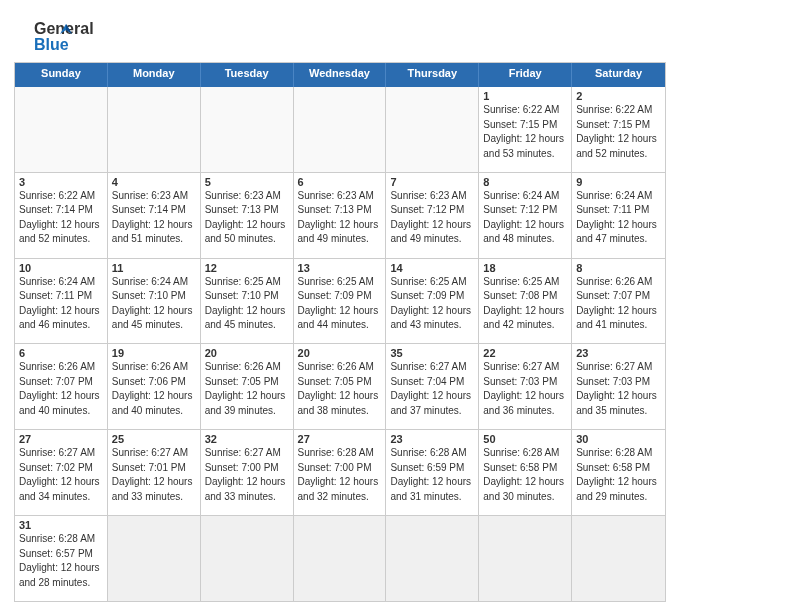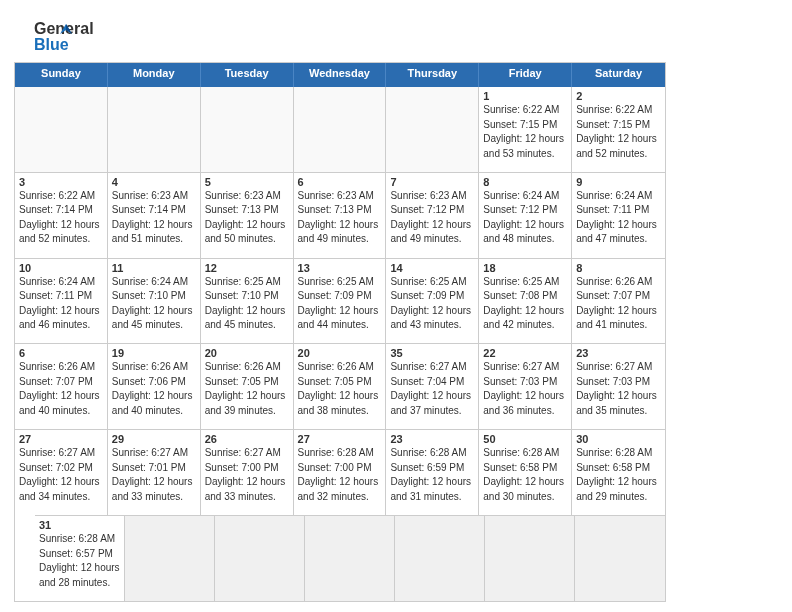--- a/index.html
+++ b/index.html
@@ -307,28 +307,28 @@
         </div>
         <div class="cal-row">
           <div class="cal-cell">
             <span class="day-num">27</span>
             <div class="sun-info" style="white-space: pre-line;">Sunrise: 6:27 AM
 Sunset: 7:02 PM
 Daylight: 12 hours
 and 34 minutes.</div>
           </div>
           <div class="cal-cell">
-            <span class="day-num">29</span>
+            <span class="day-num">25</span>
             <div class="sun-info" style="white-space: pre-line;">Sunrise: 6:27 AM
 Sunset: 7:01 PM
 Daylight: 12 hours
 and 33 minutes.</div>
           </div>
           <div class="cal-cell">
-            <span class="day-num">26</span>
+            <span class="day-num">32</span>
             <div class="sun-info" style="white-space: pre-line;">Sunrise: 6:27 AM
 Sunset: 7:00 PM
 Daylight: 12 hours
 and 33 minutes.</div>
           </div>
           <div class="cal-cell">
             <span class="day-num">27</span>
             <div class="sun-info" style="white-space: pre-line;">Sunrise: 6:28 AM
 Sunset: 7:00 PM
 Daylight: 12 hours
@@ -385,20 +385,19 @@
     margin-top: 4px;
   }
   .cal-header {
     min-height: 24px;
   }
   .cal-body .cal-row {
     min-height: 72px;
   }
   .cal-body .cal-row:last-child {
     min-height: 60px;
-    margin-left: 20px;
   }
   .sun-info {
     font-size: 10px;
     line-height: 1.45;
     white-space: pre-line;
   }
 </style>
 
 </body></html>

